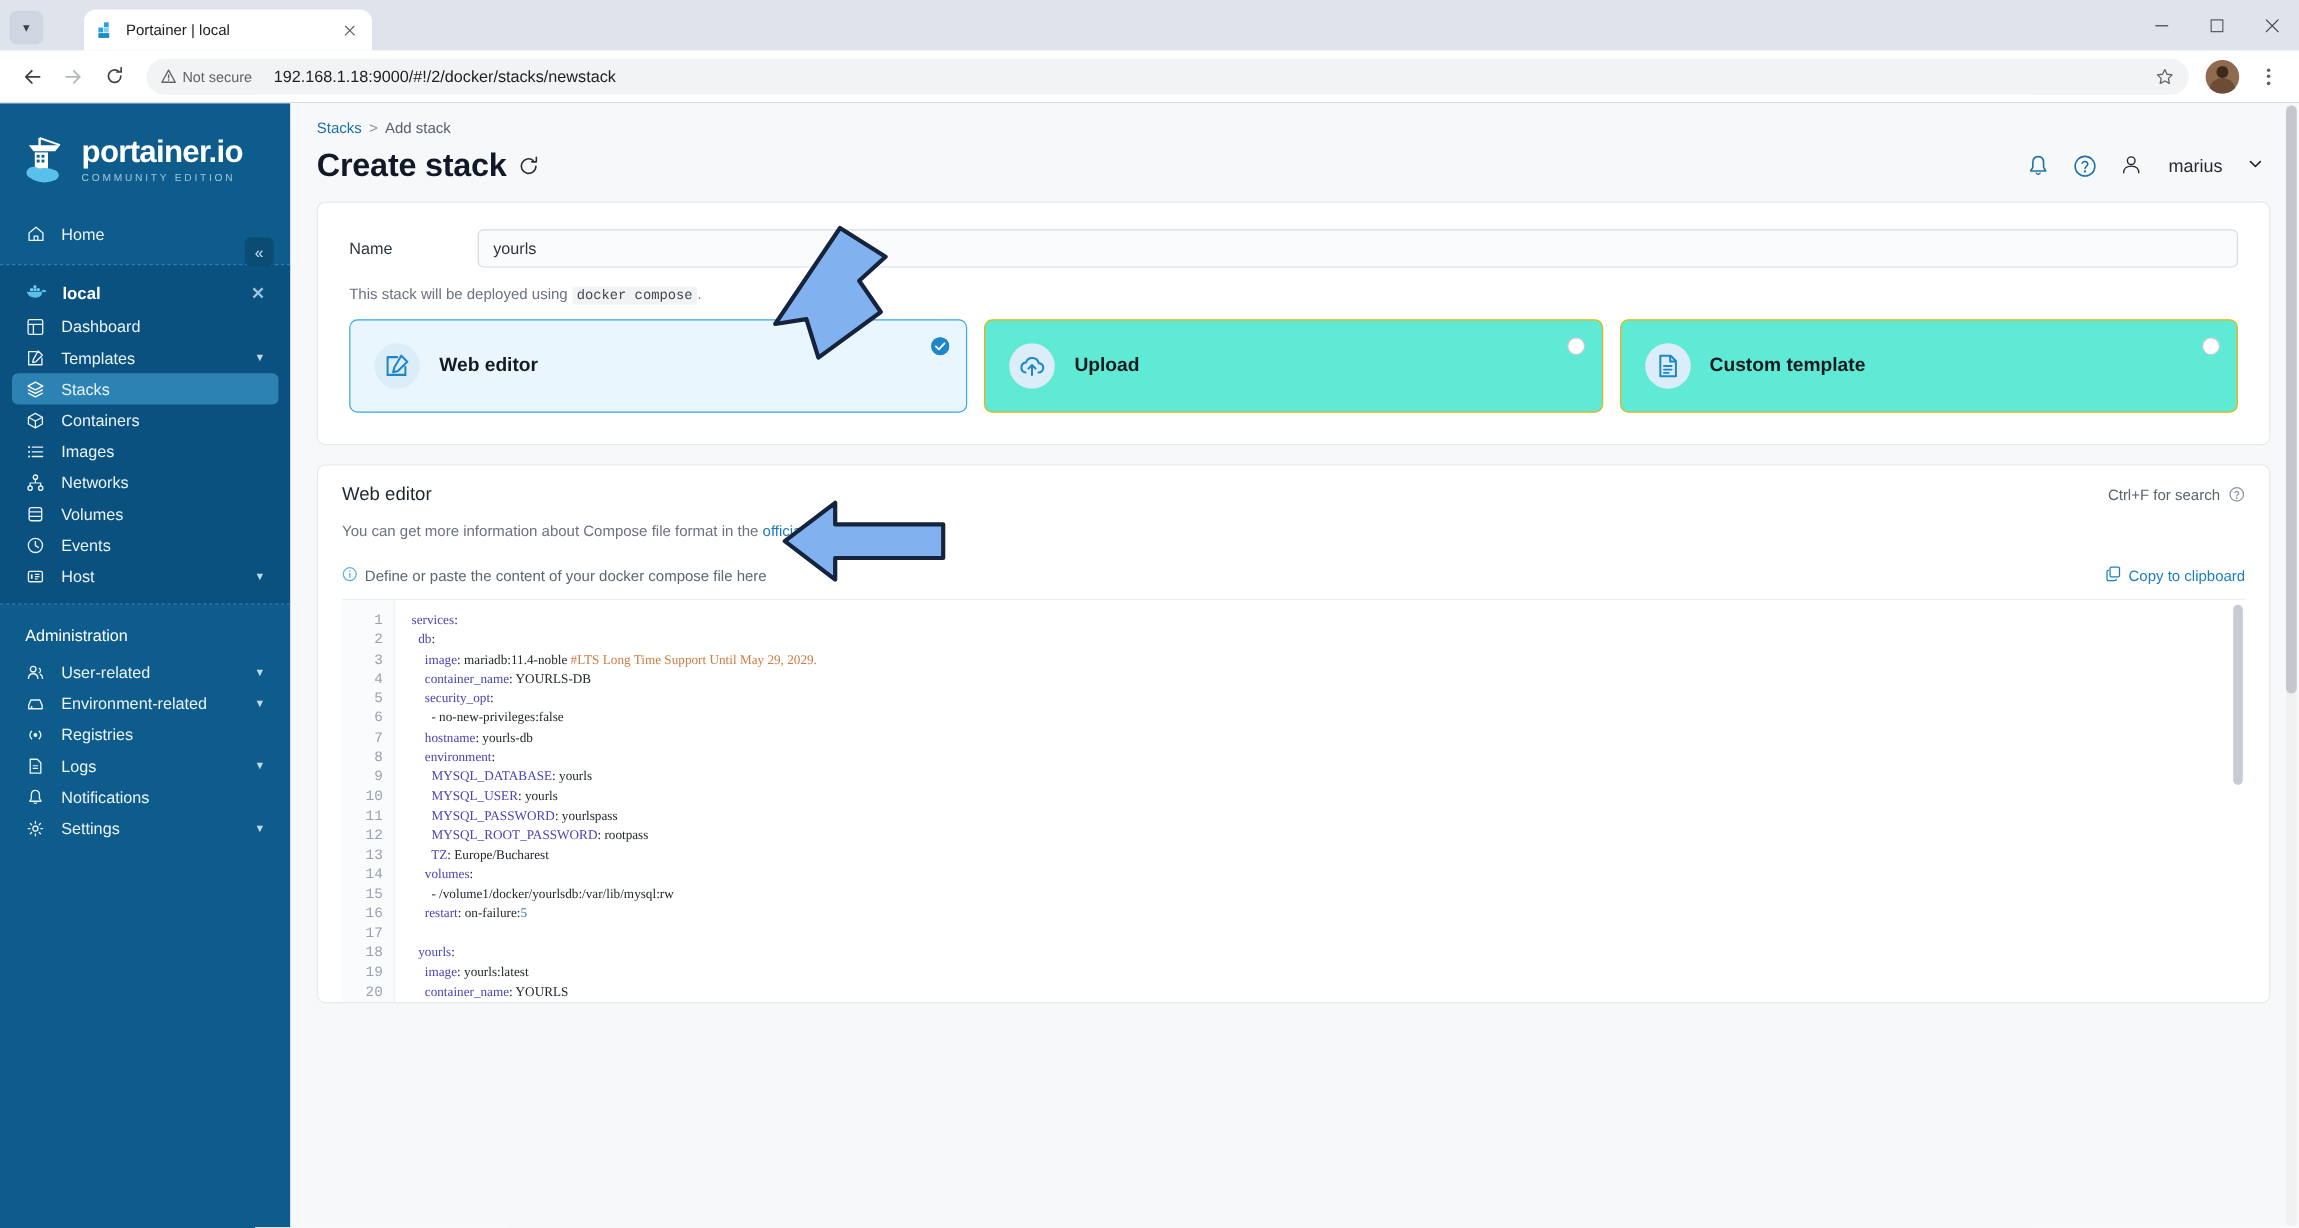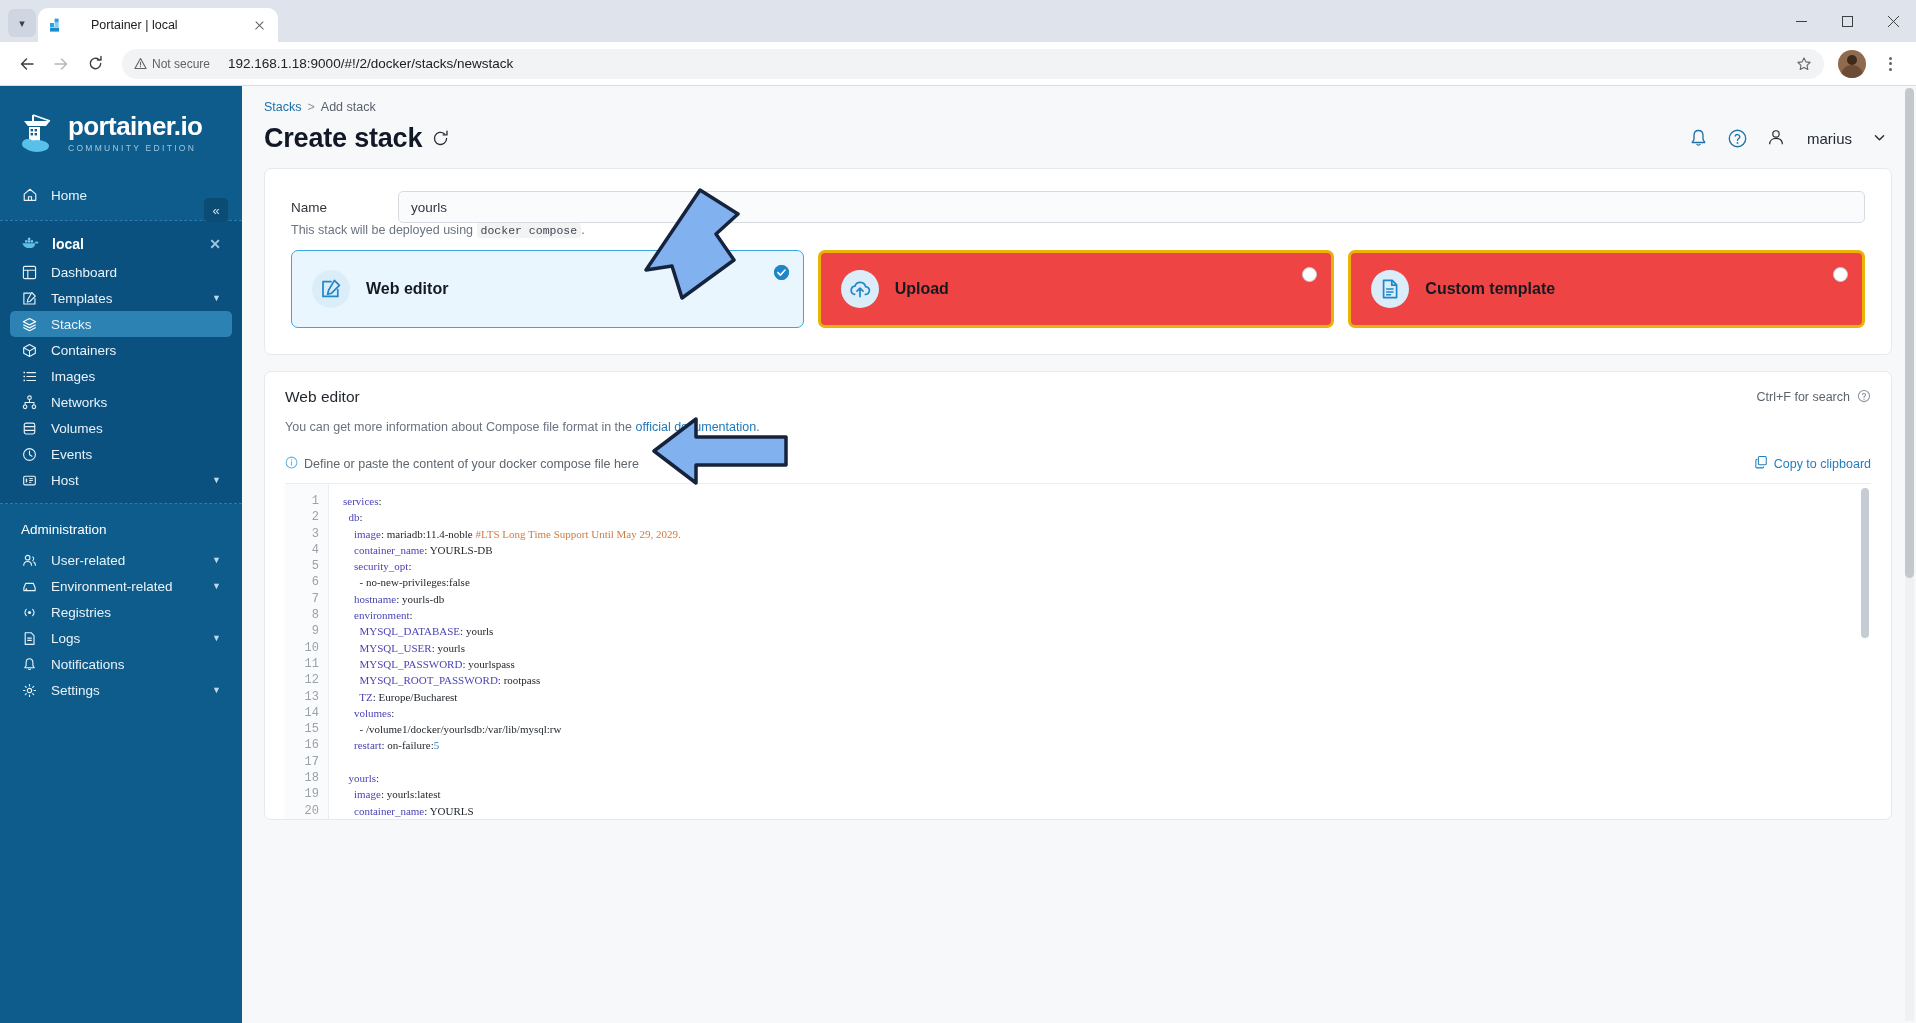--- a/index.html
+++ b/index.html
@@ -17,21 +17,21 @@
     padding-left: 4px; position: relative; flex: 0 0 42px;
   }
   .tab-listbtn {
     width: 28px; height: 28px; margin: 0 2px 5px 4px; border-radius: 6px;
     display: flex; align-items: center; justify-content: center;
     background: #cfd6e2; color: #3c4043; font-size: 11px;
   }
   .tab {
     height: 34px; min-width: 240px; max-width: 250px; background: #ffffff;
     border-radius: 10px 10px 0 0; display: flex; align-items: center;
-    padding: 0 10px; gap: 27px; position: relative;
+    padding: 0 10px; gap: 9px; position: relative; margin-left: 32px;
   }
   .tab-favicon { width: 16px; height: 16px; flex: 0 0 16px; position: relative; }
   .tab-title {
     font-size: 12.5px; color: #202124; white-space: nowrap; overflow: hidden;
     text-overflow: ellipsis; flex: 1;
   }
   .tab-close { width: 18px; height: 18px; position: relative; flex: 0 0 18px; }
   .tab-close::before, .tab-close::after {
     content: ""; position: absolute; left: 3.5px; top: 8.5px; width: 11px;
     height: 1.4px; background: #5f6368;
@@ -160,32 +160,32 @@
     margin-top: 14px; padding: 22px 26px 26px 26px;
   }
 
   .field-row { display: flex; align-items: center; gap: 0; }
   .field-label { width: 107px; flex: 0 0 107px; font-size: 13.5px; color: #2f363d; }
   .field-input {
     flex: 1; height: 32px; border: 1px solid #d6dbe1; border-radius: 5px;
     background: #fafbfc; padding: 0 12px; font-size: 13.5px; color: #31383f;
     display: flex; align-items: center; font-family: "Liberation Sans", sans-serif;
   }
-  .field-hint { font-size: 12.5px; color: #6b7280; }
+  .field-hint { font-size: 12.5px; color: #6b7280; margin-top: 15px; }
   .mono-chip {
     font-family: "Liberation Mono", monospace; font-size: 11.5px; color: #41484f;
     background: #f1f3f5; padding: 1px 4px; border-radius: 3px;
   }
 
   .sec-title { font-size: 16.5px; font-weight: 700; color: #111827; margin-top: 26px; }
 
   .methods { display: flex; gap: 14px; margin-top: 13px; }
   .method {
-    flex: 1; height: 78px; border: 3px solid #eab308; border-radius: 7px;
-    background: #ef4444; display: flex; align-items: center; padding: 0 20px;
+    flex: 1; height: 78px; border: 1px solid #eab308; border-radius: 7px;
+    background: #5eead4; display: flex; align-items: center; padding: 0 20px;
     gap: 16px; position: relative;
   }
   .method.selected { background: #eaf6fd; border: 1.5px solid #3aa7e0; }
   .method-ico {
     width: 38px; height: 38px; flex: 0 0 38px; border-radius: 50%;
     background: #dcedfa; display: flex; align-items: center; justify-content: center;
   }
   .method.repo .method-ico { background: transparent; }
   .method-label { font-size: 16px; font-weight: 700; color: #141a20; }
   .radio {

